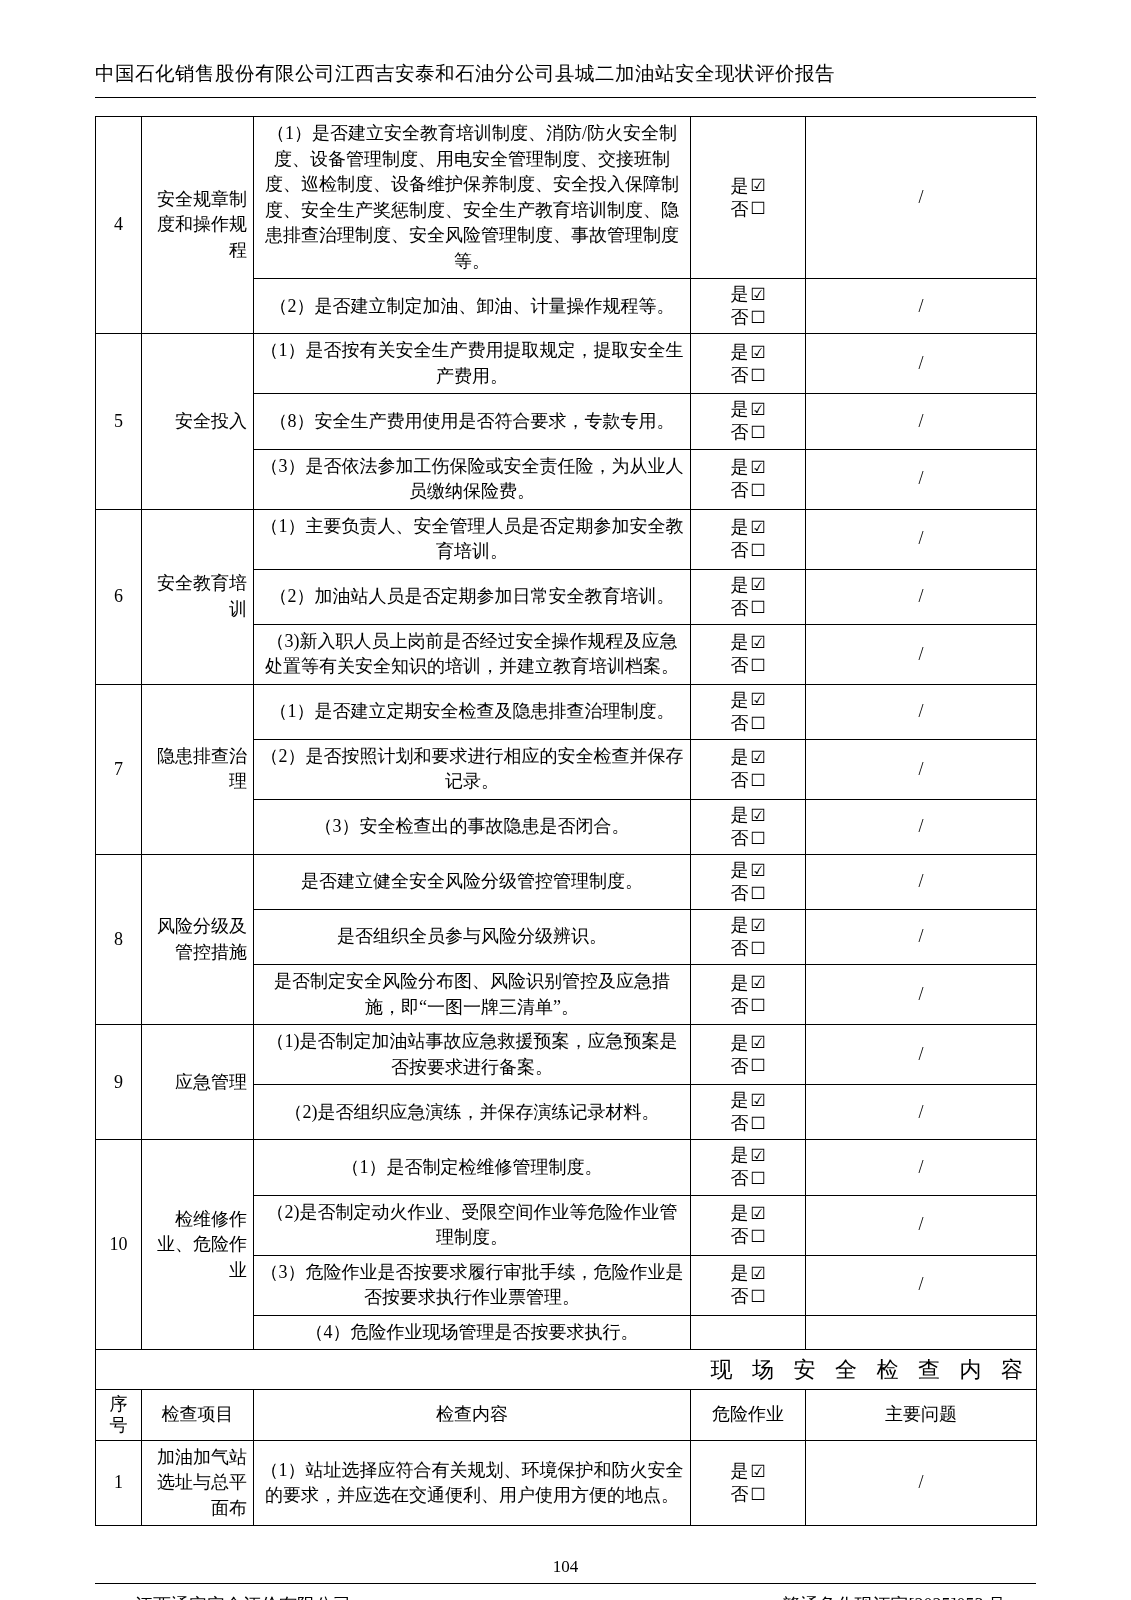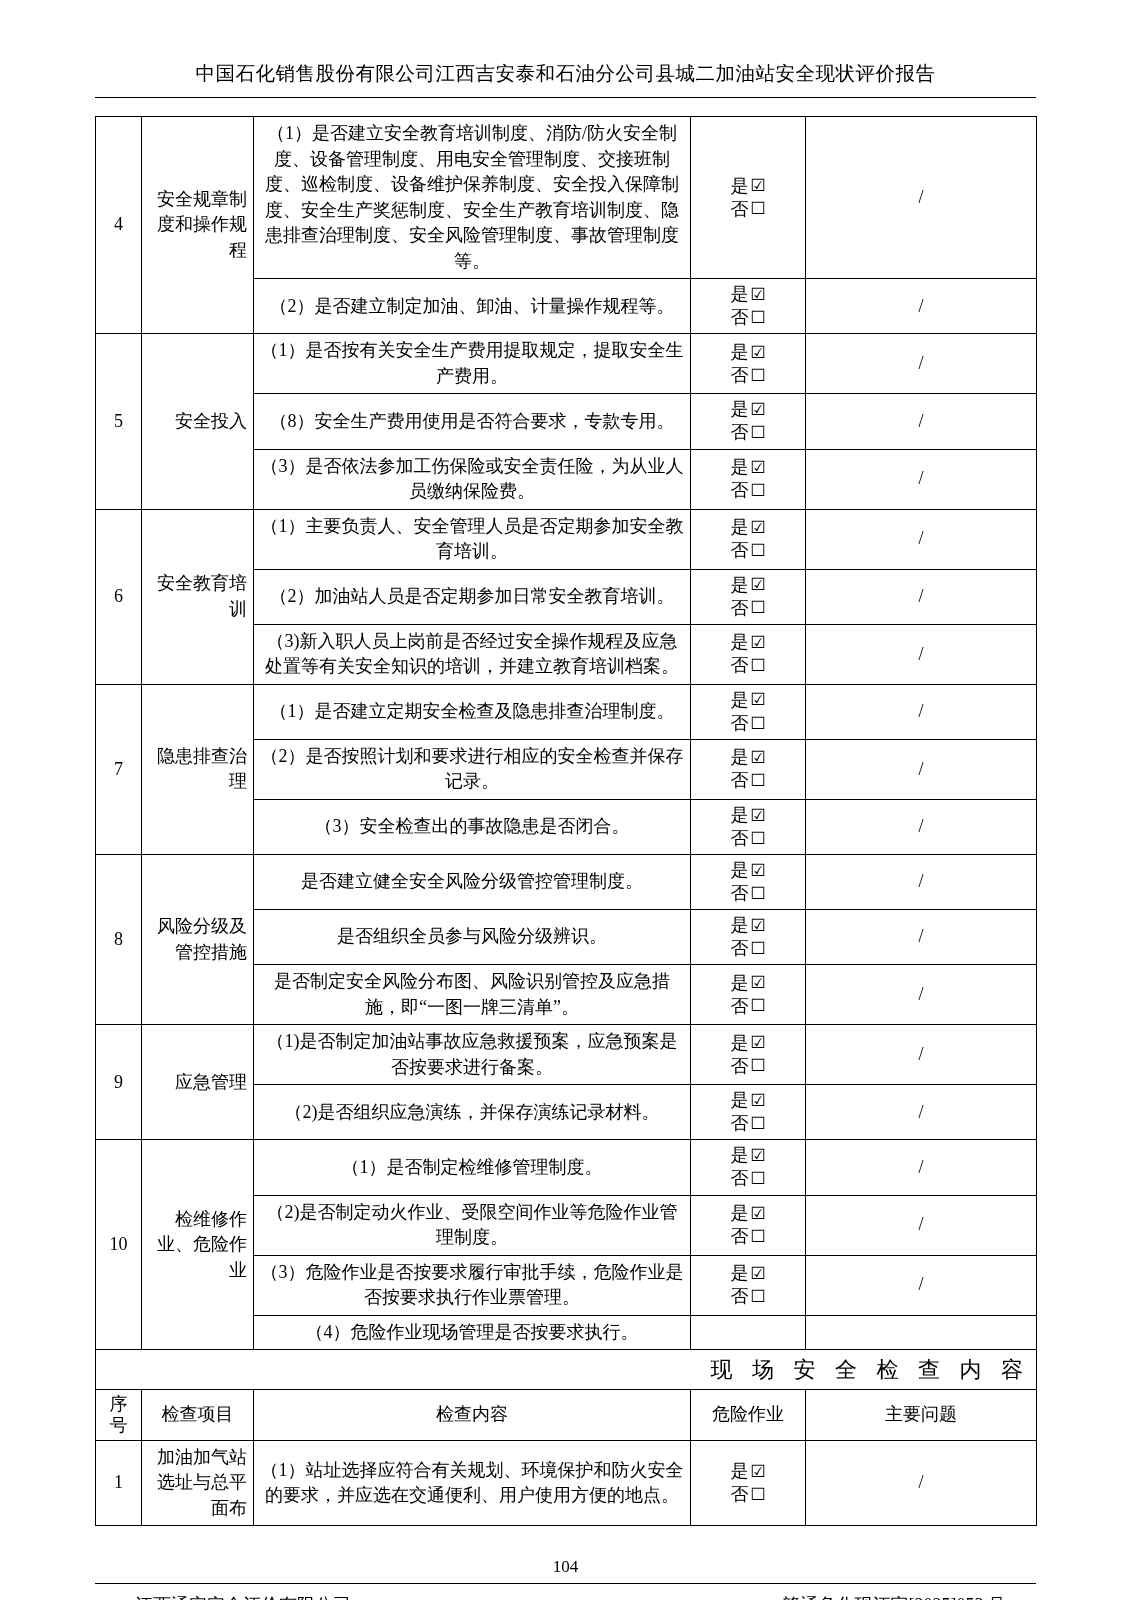--- a/index.html
+++ b/index.html
@@ -15,21 +15,21 @@
   }
   .page {
     position: relative;
     width: 1131px;
     min-height: 1600px;
     box-sizing: border-box;
     padding: 60px 95px 0 95px;
   }
   
   .doc-header {
-    text-align: center;
+    text-align: left;
     font-size: 19.5px;
     letter-spacing: 0.5px;
     padding-bottom: 10px;
     border-bottom: 1.6px solid #000;
     margin-bottom: 18px;
     white-space: nowrap;
   }
   
   table.chk {
     border-collapse: collapse;

